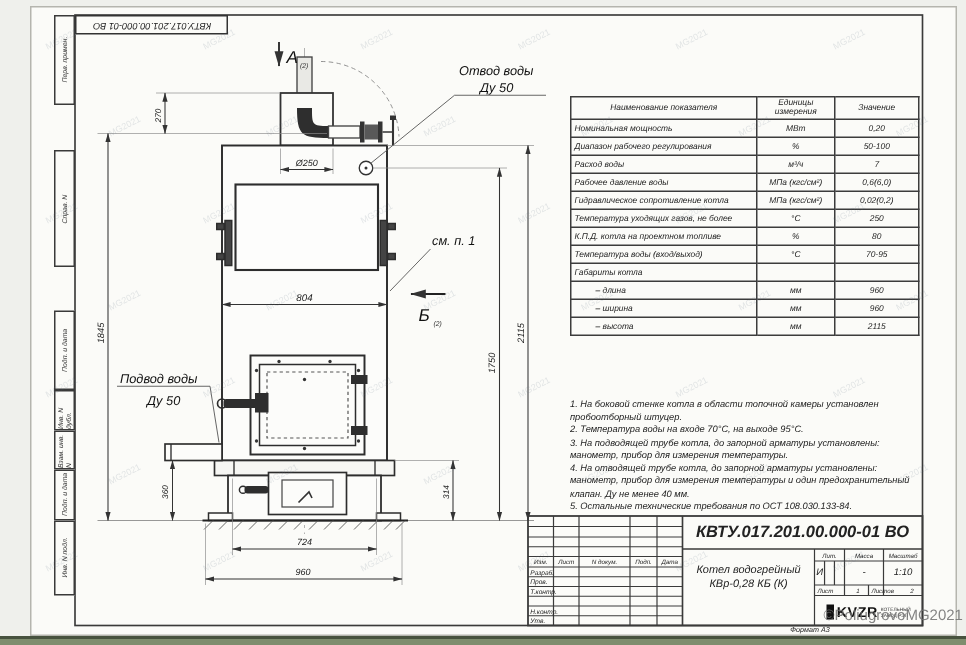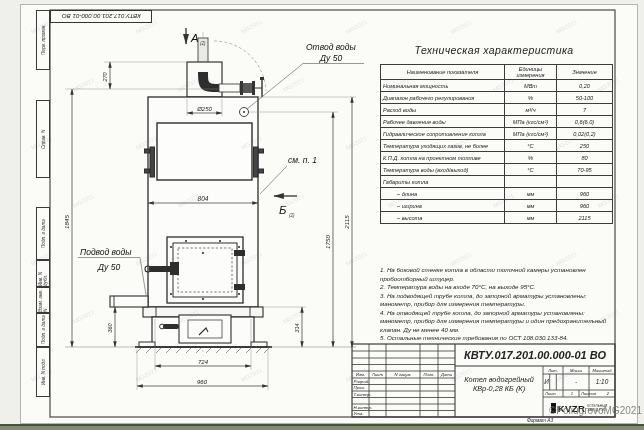--- a/index.html
+++ b/index.html
@@ -261,21 +261,20 @@
   <div>
       <div class="flabel" style="top: 10px; height: 60px;">Перв. примен.</div>
       <div class="flabel" style="top: 100px; height: 78px;">Справ. N</div>
       <div class="flabel" style="top: 207px; height: 53px;">Подп. и дата</div>
       <div class="flabel" style="top: 260px; height: 27px;">Инв. N дубл.</div>
       <div class="flabel" style="top: 287px; height: 26px;">Взам. инв. N</div>
       <div class="flabel" style="top: 313px; height: 34px;">Подп. и дата</div>
       <div class="flabel" style="top: 347px; height: 50px;">Инв. N подл.</div>
     </div>
 
-  <div id="tech-title" class="abs">Техническая характеристика</div>
   <table class="tech">
     <colgroup>
         <col class="c1">
         <col class="c2">
         <col class="c3">
       </colgroup>
     <thead>
       <tr>
         <th>Наименование показателя</th>
         <th>Единицы измерения</th>

